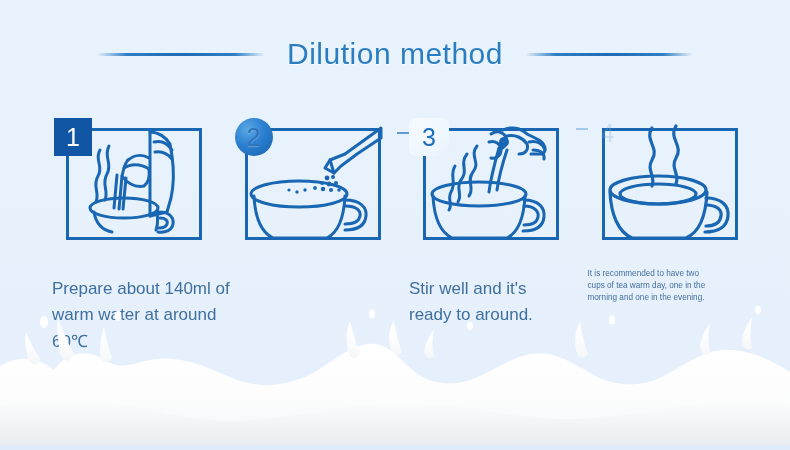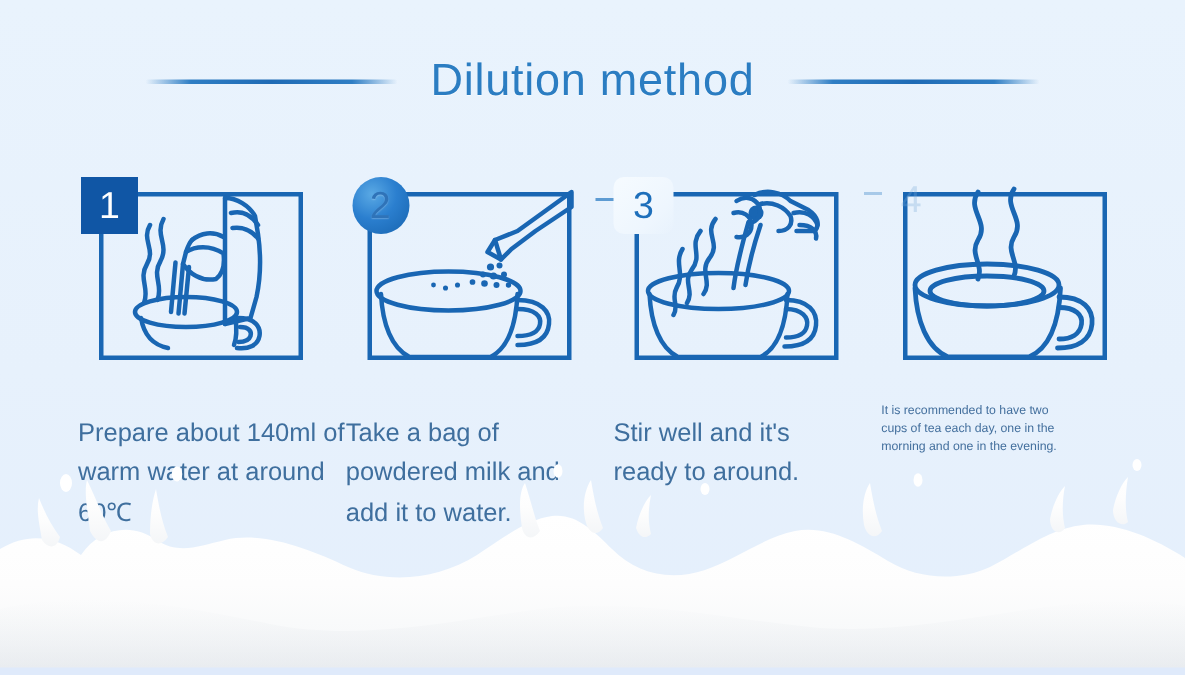--- a/index.html
+++ b/index.html
@@ -239,23 +239,20 @@
             <path d="M21 76 C22 96 28 112 40 118 L94 118 C106 112 111 96 112 76"></path>
 
             <path d="M112 80 C128 80 134 88 133 96 C132 106 124 110 112 110"></path>
             <path d="M112 86 C124 86 128 91 127 96 C126 102 120 104 112 104"></path>
           </g>
         </svg>
         <div class="badge badge-circle">
           <span>2</span>
         </div>
       </div>
-      <div class="caption">Take a bag of
-powdered milk and
-add it to water.</div>
     </div>
 
     <div class="step">
       <div class="frame-wrap">
         <div class="frame"></div>
         <svg class="art" viewBox="0 0 148 120">
           <g fill="none" stroke="#1966b3" stroke-width="3" stroke-linecap="round" stroke-linejoin="round">
 
             <path d="M92 10 C100 6 110 8 116 14 L128 20 C134 24 136 30 132 34 L120 34"></path>
             <path d="M96 16 C104 14 112 18 116 24 C118 30 114 34 108 34"></path>
@@ -307,21 +304,21 @@
             <path d="M116 78 C132 78 139 86 138 96 C137 107 128 112 115 112"></path>
             <path d="M116 85 C127 85 132 90 131 96 C130 103 124 106 116 106"></path>
           </g>
         </svg>
         <div class="badge badge-ghost">
           <span>4</span>
           <span class="tick" style="opacity:.35;"></span>
         </div>
       </div>
       <div class="caption small">It is recommended to have two
-cups of tea each day, one in the
+cups of tea warm day, one in the
 morning and one in the evening.</div>
     </div>
 
   </div>
 
   <svg id="splash" viewBox="0 0 790 150" preserveAspectRatio="none">
     <defs>
       <linearGradient id="milkGrad" x1="0" y1="0" x2="0" y2="1">
         <stop offset="0%" stop-color="#ffffff"></stop>
         <stop offset="45%" stop-color="#fdfdfd"></stop>

